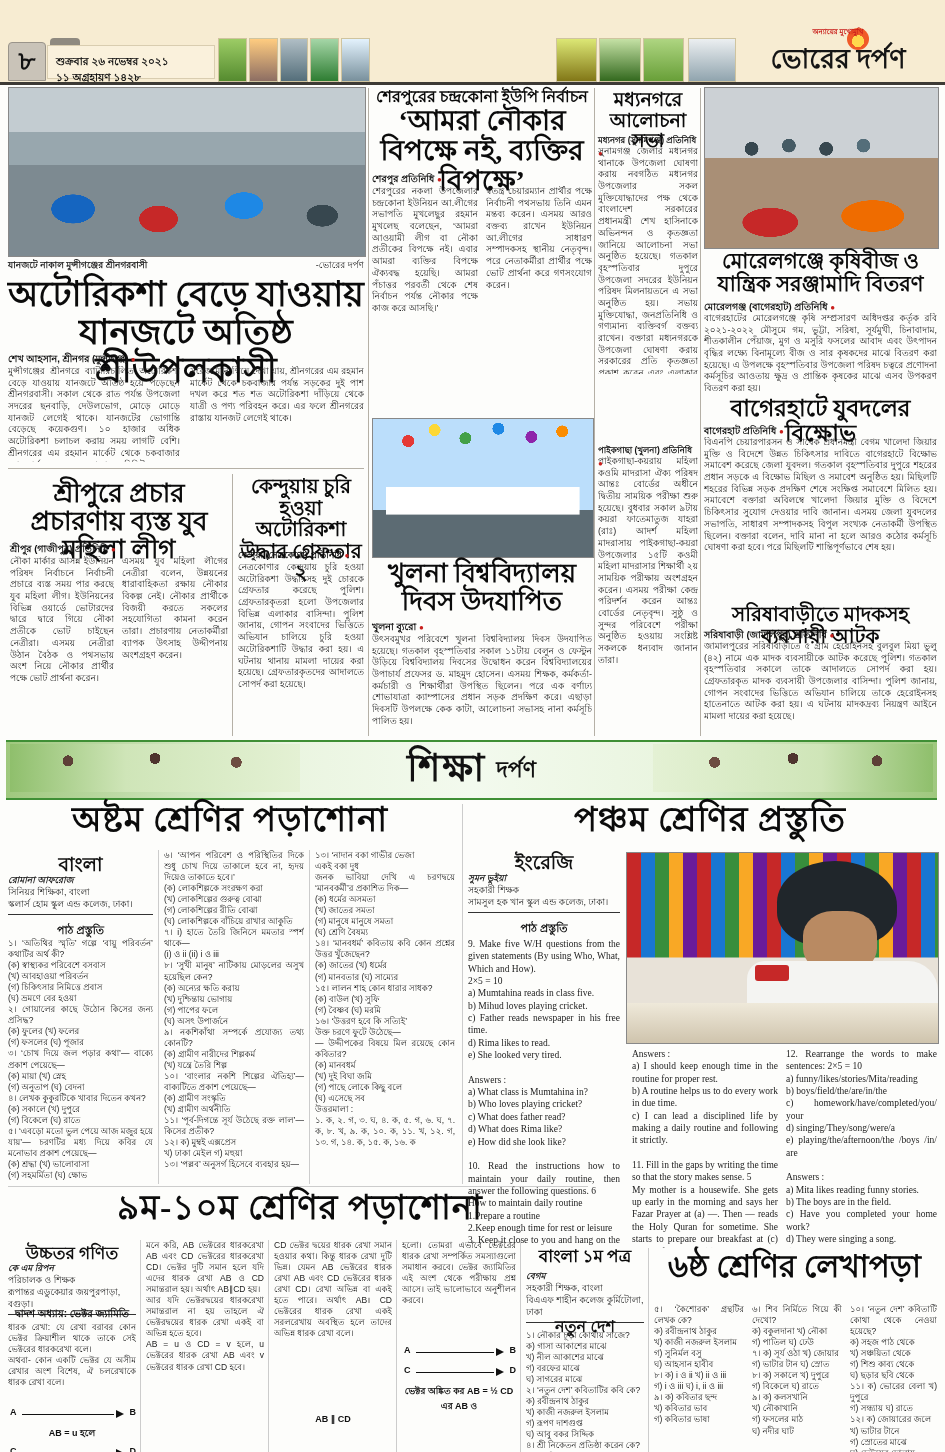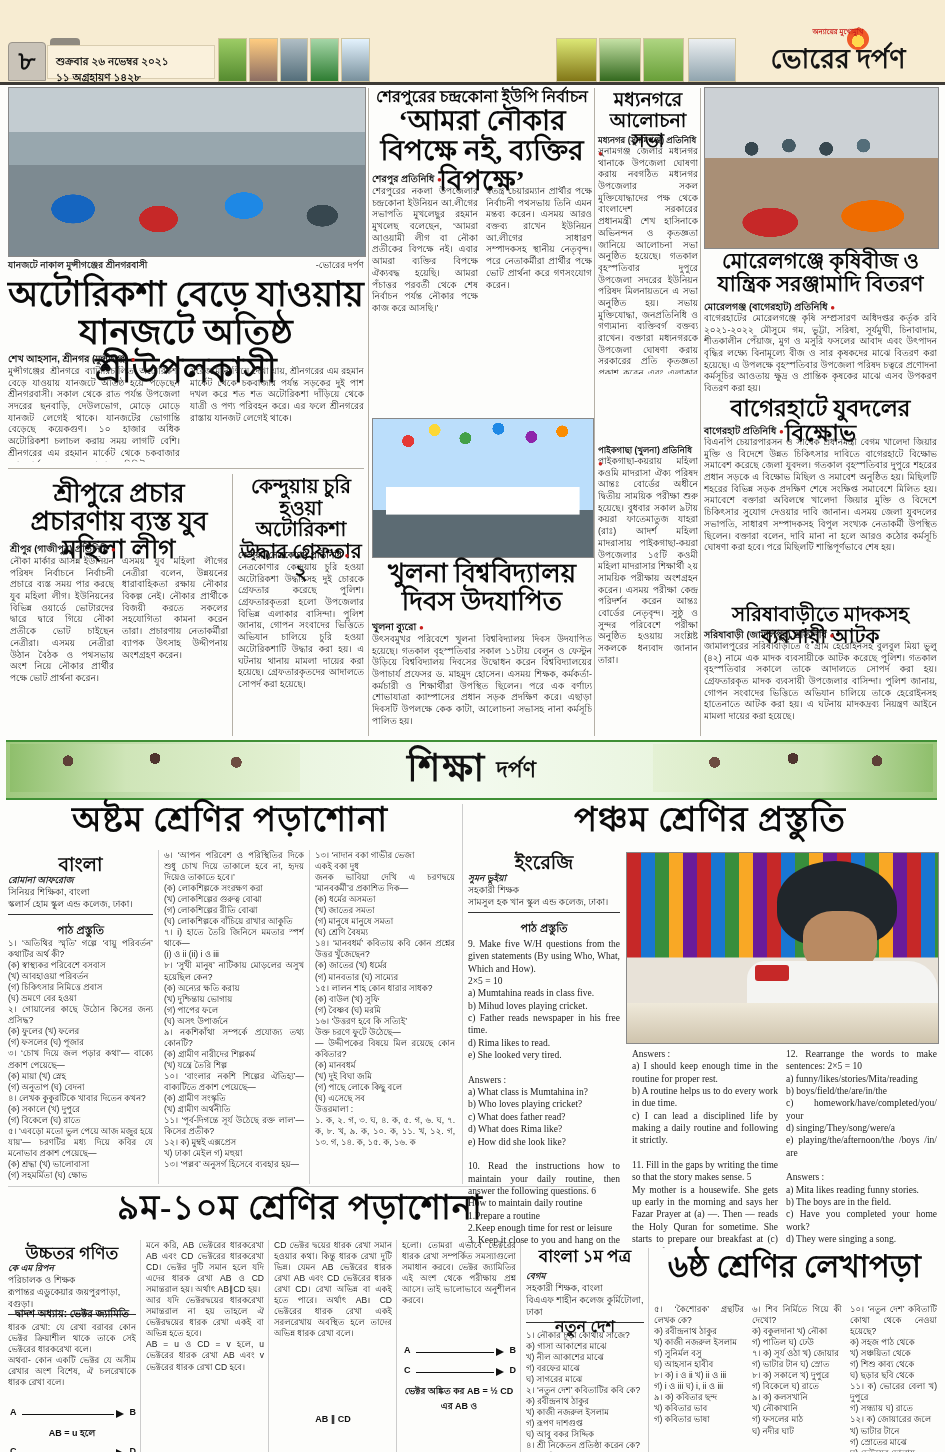--- a/index.html
+++ b/index.html
@@ -11,21 +11,21 @@
   .ctr{text-align:center}
   .body-txt{font-size:9px;line-height:1.3;text-align:justify;white-space:pre-line;overflow:hidden;color:#222}
   .byline{font-size:9.5px;font-weight:bold;color:#111}
   .byline .dot{color:#c9201d;font-size:8px}
   .kicker{font-weight:bold}
   .vline{width:1px;background:#b5b0a6}
   .hline{height:1px;background:#b5b0a6}
   .caption{font-size:9px;font-weight:bold;color:#222}
   .teacher{font-size:9px;line-height:1.35;color:#222}
   .teacher .tname{font-weight:bold;font-style:italic}
-  .subject{font-family:Liberation Sans, sans-serif;font-weight:bold;font-size:19px}
+  .subject{font-family:Liberation Serif, serif;font-weight:bold;font-size:19px}
   .secttl{font-weight:bold;font-size:11px}
   .photo{overflow:hidden}
   
   #masthead{left:0;top:0;width:945px;height:82px;background:#f7ecd2}
   #pagenum{left:8px;top:42px;width:36px;height:37px;background:#c9c3b8;border:1px solid #9a948a;border-radius:4px 4px 0 0;font-size:26px;font-weight:bold;text-align:center;line-height:36px}
   #datebox{left:47px;top:45px;width:168px;height:34px;background:#faf1dc;border:1px solid #d9cdb0;font-size:10.5px;font-weight:bold;line-height:1.5;padding:8px 8px;box-sizing:border-box}
   #datetab{left:50px;top:38px;width:30px;height:9px;background:#8f8a80;border-radius:4px 4px 0 0}
   .strip{display:flex;gap:2px}
   .tile{height:42px;border:1px solid #cfc49f}
   #deshtitle{left:382px;top:30px;width:160px;font-size:36px;letter-spacing:1px}

